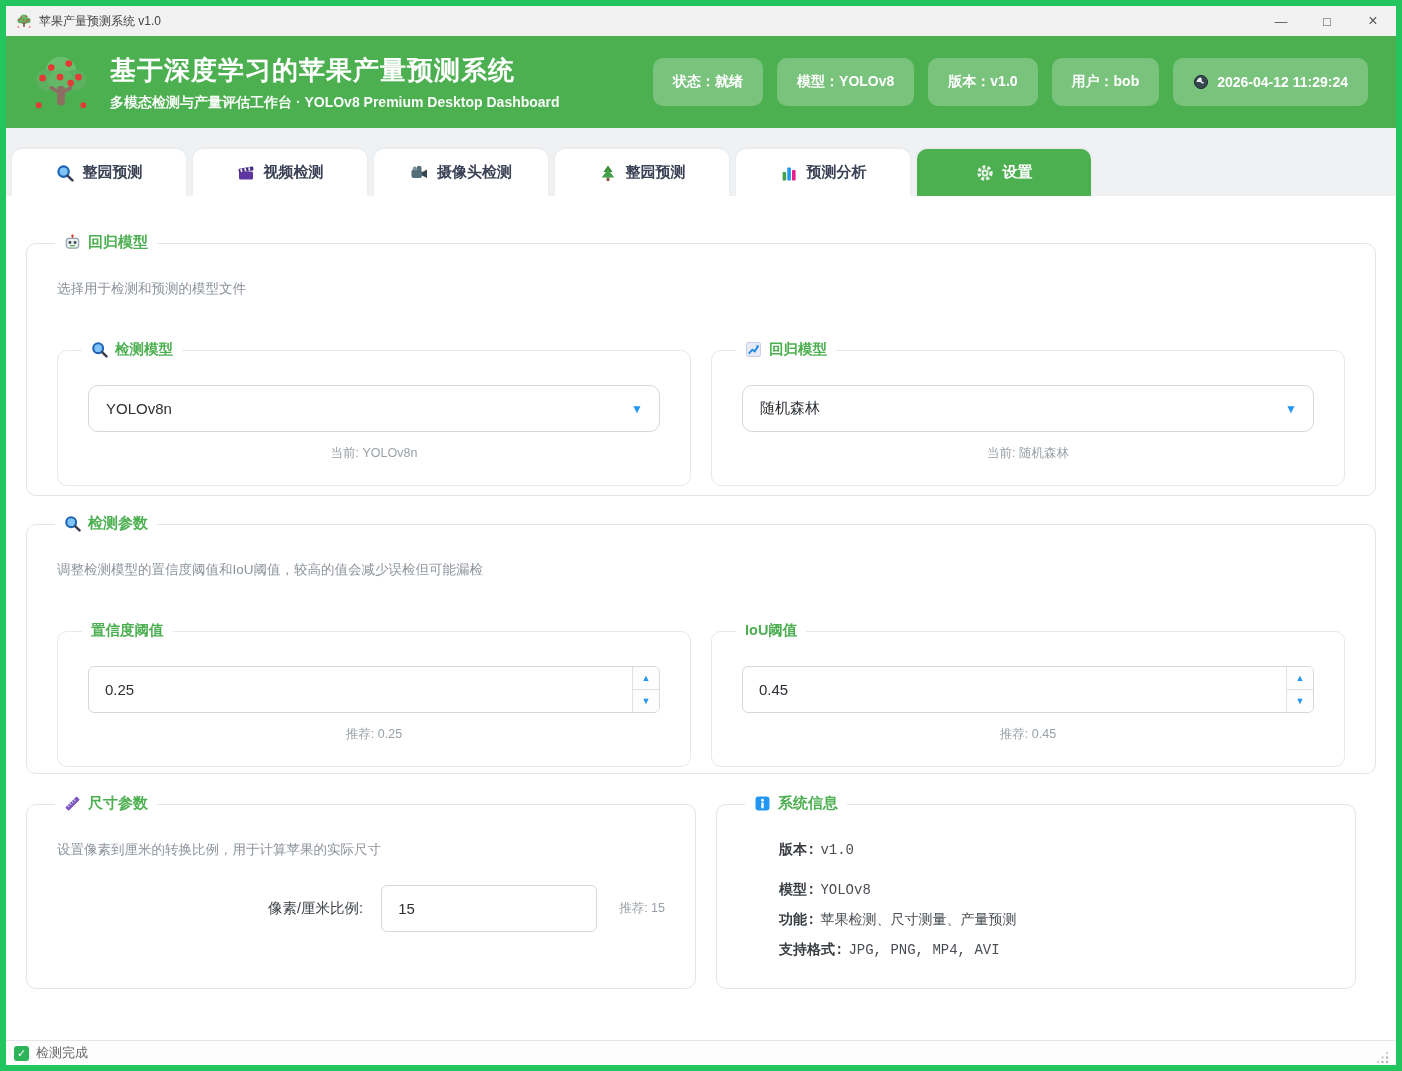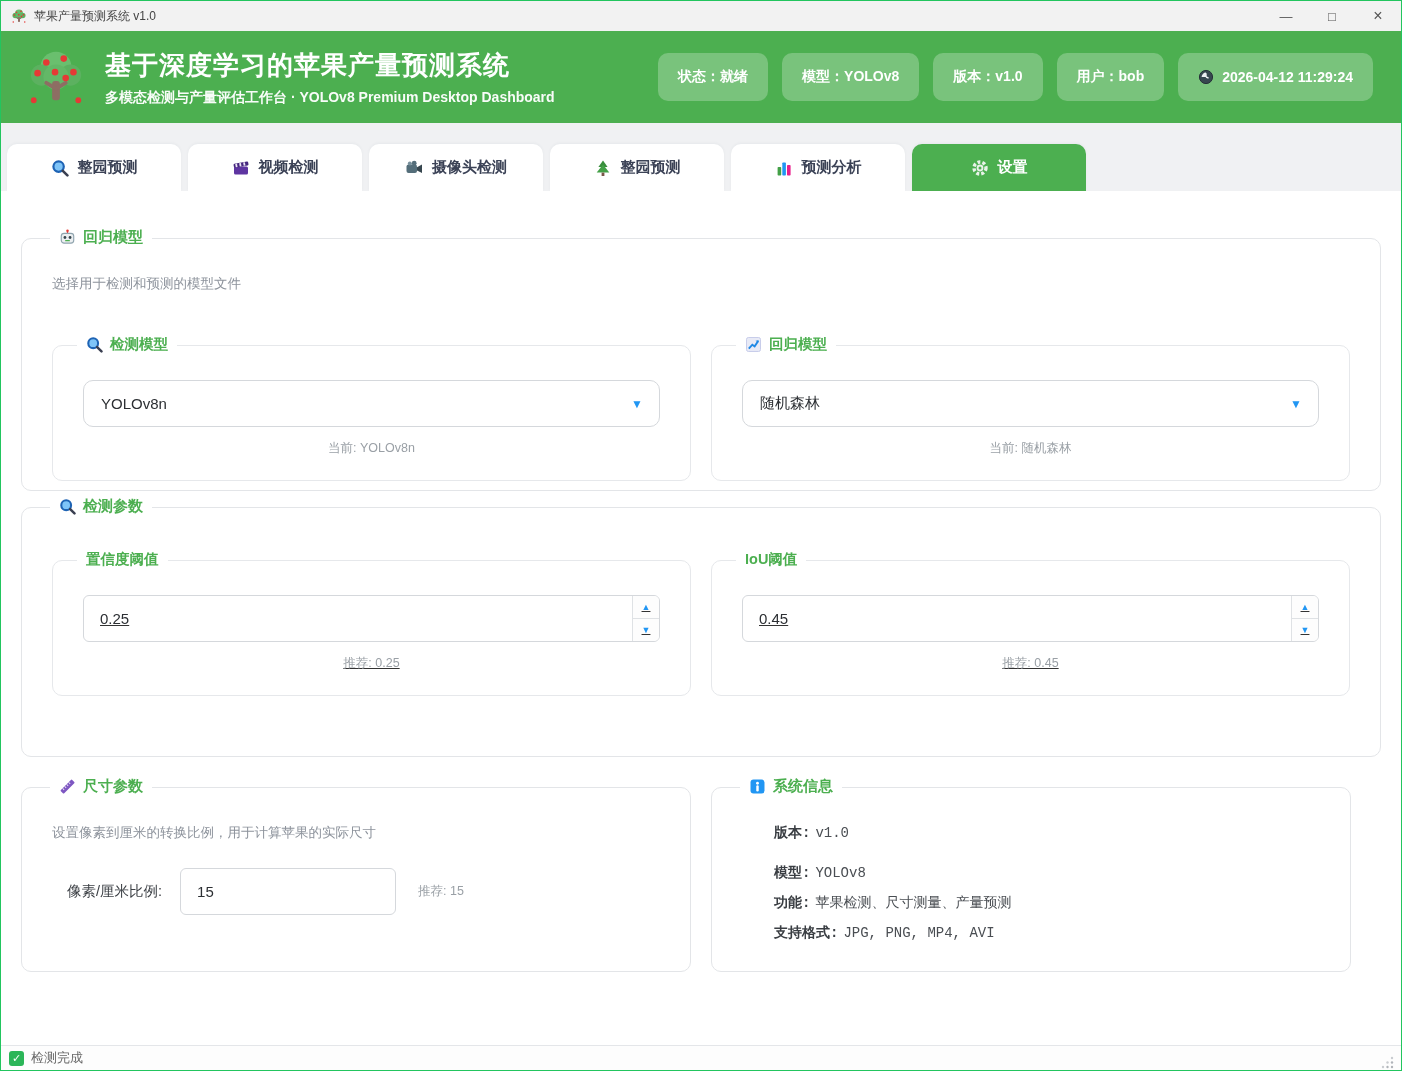--- a/index.html
+++ b/index.html
@@ -2,21 +2,21 @@
 <html><head>
 <meta charset="utf-8">
 <style>
   * { box-sizing: border-box; margin: 0; padding: 0; }
   html,body { width:1402px; height:1071px; }
   body {
     font-family: "Liberation Sans", "DejaVu Sans", sans-serif;
     background:#fff; color:#333; overflow:hidden;
   }
   .window {
-    width:1402px; height:1071px; border:1px solid #22c55e;
+    width:1402px; height:1071px; border:6px solid #22c55e;
     display:flex; flex-direction:column; background:#f0f1f3;
   }
   
   .titlebar {
     height:30px; background:#f2f2f2; display:flex; align-items:center;
     padding-left:10px; flex:0 0 auto;
   }
   .titlebar .app-title { font-size:12px; color:#444; margin-left:7px; }
   .titlebar .spacer { flex:1; }
   .win-btn {
@@ -89,42 +89,42 @@
   .spin-btns { width:27px; border-left:1px solid #dfe2e5; display:flex; flex-direction:column; }
   .spin-btn {
     flex:1; display:flex; align-items:center; justify-content:center;
     color:#2196f3; font-size:9px; cursor:pointer; background:#fdfdfd;
   }
   .spin-btn.up { border-bottom:1px solid #dfe2e5; }
   
   .bottom-row { display:flex; margin-top:30px; gap:20px; }
   .box-size { width:670px; height:185px; }
   .box-sys { width:640px; height:185px;font-family:Liberation Mono, monospace; }
-  .ratio-row { display:flex; align-items:center; margin:26px 30px 0 45px; }
+  .ratio-row { display:flex; align-items:center; margin:26px 30px 0 45px;justify-content:flex-end; }
   .ratio-label { font-size:14.5px; color:#3a3e43; margin-right:18px; white-space:nowrap; }
   .ratio-spin { width:216px; }
   .ratio-hint { color:#9aa0a6; font-size:12.5px; margin-left:22px; }
   .sys-items { padding:36px 20px 0 62px; }
   .sys-item { font-size:14px; color:#4a4e53; margin-bottom:12px; }
   .sys-item.first { margin-bottom:22px; }
   .sys-item b { font-weight:700; color:#3a3e43; margin-right:5px; }
   
   .statusbar {
     height:25px; background:#fdfdfd; border-top:1px solid #e4e6e9;
     display:flex; align-items:center; padding:0 6px 0 8px; flex:0 0 auto;
   }
   .check-ic {
     width:15px; height:15px; background:#2bb558; border-radius:3px; color:#fff;
     font-size:11px; line-height:15px; text-align:center; margin-right:7px; flex:0 0 auto;
   }
   .status-text { font-size:13px; color:#666; }
   .statusbar .spacer { flex:1; }
   .grip { width:14px; height:14px; align-self:flex-end; }
   .box-model { height:253px; }
-  .box-det { height:250px; margin-top:16px;text-decoration:underline; }
+  .box-det { height:250px; margin-top:28px; }
 </style>
 </head>
 <body>
 
 <svg width="0" height="0" style="position:absolute">
   <defs>
     <g id="apple-tree">
       <circle cx="32" cy="22" r="16" fill="#6abf6e"></circle>
       <circle cx="17" cy="30" r="11" fill="#5cb160"></circle>
       <circle cx="47" cy="30" r="11" fill="#5cb160"></circle>
@@ -299,20 +299,21 @@
       </div>
     </div>
 
     <div class="groupbox box-det">
       <div class="legend">
         <svg class="l-icon" viewBox="0 0 18 18">
             <use href="#magnifier"></use>
           </svg>
         <span>检测参数</span>
       </div>
+      <div class="desc">调整检测模型的置信度阈值和IoU阈值，较高的值会减少误检但可能漏检</div>
       <div class="sub-row">
         <div class="subbox">
           <div class="legend">
             <span>置信度阈值</span>
           </div>
           <div class="field-wrap">
             <div class="spinbox">
               <input value="0.25" style="">
               <div class="spin-btns">
                 <div class="spin-btn up">▲</div>

